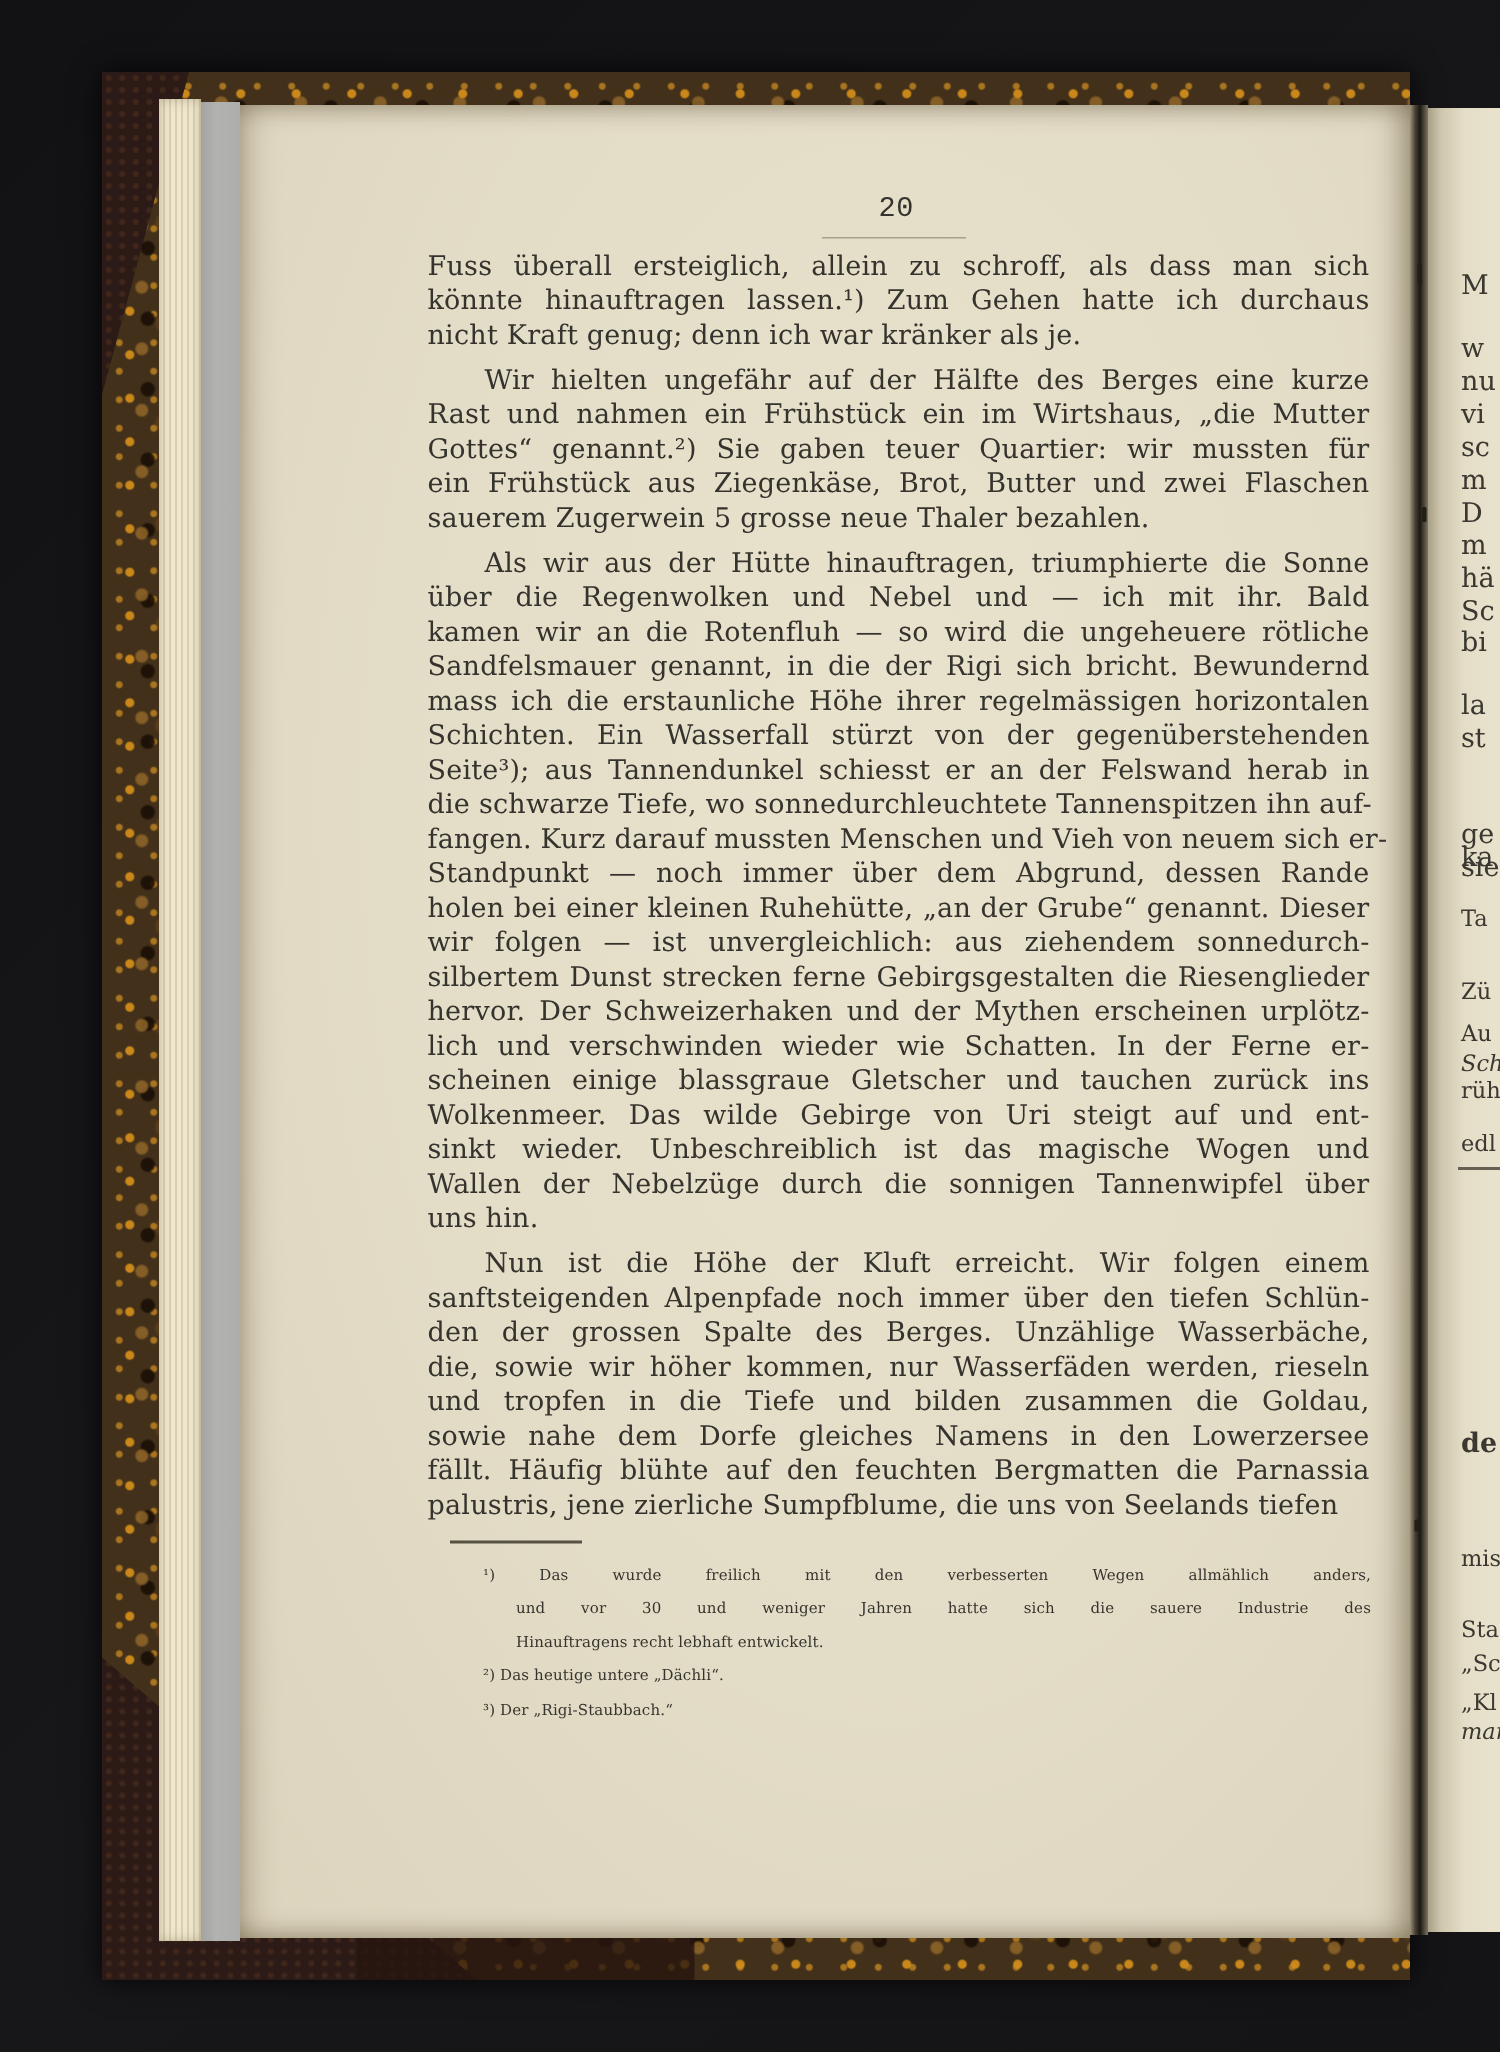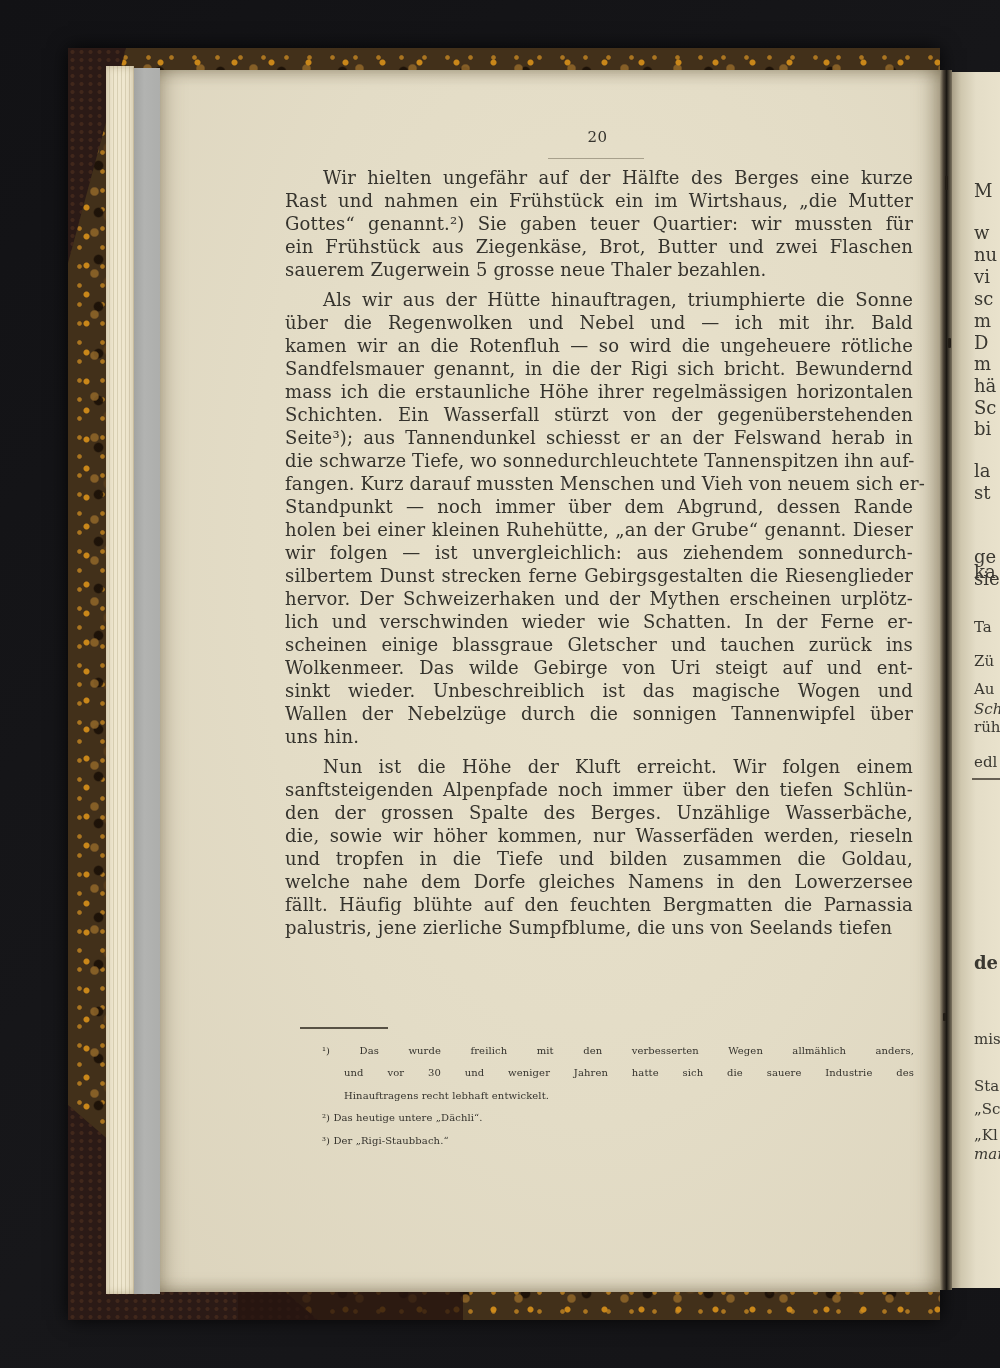--- a/index.html
+++ b/index.html
@@ -34,21 +34,21 @@
              background:linear-gradient(90deg,#a3a4a2 0,#b2b3b1 40%,#adaeac 100%);}
   
   .page-left{position:absolute;left:160px;top:70px;width:780px;height:1222px;
              background:radial-gradient(ellipse at 55% 38%, #e9e2cc 0%, #e3dcc6 55%, #dcd4bd 100%);
              box-shadow:inset 16px 0 22px -14px rgba(95,82,55,.5),
                         inset -16px 0 20px -10px rgba(95,82,55,.55),
                         inset 0 14px 16px -12px rgba(95,82,55,.4),
                         inset 0 -14px 16px -12px rgba(95,82,55,.4);
              color:#35332d;}
   .page-number{position:absolute;left:125px;top:58px;width:625px;
-               text-align:center;font-size:15px;letter-spacing:.5px;}
+               text-align:center;font-size:19px;letter-spacing:.5px;font-family:Liberation Mono, monospace;}
   .pn-rule{position:absolute;left:388px;top:88px;width:96px;height:1px;
            background:rgba(125,118,100,.6);}
   .body-text{position:absolute;left:125px;top:96px;width:628px;
              font-size:18px;line-height:23px;letter-spacing:.15px;}
   .para + .para{margin-top:7px;}
   .tline{height:23px;white-space:nowrap;text-align:justify;text-align-last:justify;}
   .tline.plast{text-align-last:left;}
   .tline.ind{padding-left:38px;}
   .fn-rule{position:absolute;left:140px;top:957px;width:88px;height:2px;
            background:rgba(62,56,46,.85);}
@@ -82,20 +82,25 @@
   <div class="bottom-patch"></div>
 
   <div class="page-edges"></div>
   <div class="gray-band"></div>
 
   <div class="page-left">
     <div class="page-number">20</div>
     <div class="pn-rule"></div>
     <div class="body-text" id="body-text">
         <div class="para">
+          <div class="tline">Fuss überall ersteiglich, allein zu schroff, als dass man sich</div>
+          <div class="tline">könnte hinauftragen lassen.¹)  Zum Gehen hatte ich durchaus</div>
+          <div class="tline plast">nicht Kraft genug; denn ich war kränker als je.</div>
+        </div>
+        <div class="para">
           <div class="tline ind">Wir hielten ungefähr auf der Hälfte des Berges eine kurze</div>
           <div class="tline">Rast und nahmen ein Frühstück ein im Wirtshaus, „die Mutter</div>
           <div class="tline">Gottes“ genannt.²)  Sie gaben teuer Quartier: wir mussten für</div>
           <div class="tline">ein Frühstück aus Ziegenkäse, Brot, Butter und zwei Flaschen</div>
           <div class="tline plast">sauerem Zugerwein 5 grosse neue Thaler bezahlen.</div>
         </div>
         <div class="para">
           <div class="tline ind">Als wir aus der Hütte hinauftragen, triumphierte die Sonne</div>
           <div class="tline">über die Regenwolken und Nebel und — ich mit ihr.  Bald</div>
           <div class="tline">kamen wir an die Rotenfluh — so wird die ungeheuere rötliche</div>
@@ -116,21 +121,21 @@
           <div class="tline">sinkt wieder.  Unbeschreiblich ist das magische Wogen und</div>
           <div class="tline">Wallen der Nebelzüge durch die sonnigen Tannenwipfel über</div>
           <div class="tline plast">uns hin.</div>
         </div>
         <div class="para">
           <div class="tline ind">Nun ist die Höhe der Kluft erreicht.  Wir folgen einem</div>
           <div class="tline">sanftsteigenden Alpenpfade noch immer über den tiefen Schlün-</div>
           <div class="tline">den der grossen Spalte des Berges.  Unzählige Wasserbäche,</div>
           <div class="tline">die, sowie wir höher kommen, nur Wasserfäden werden, rieseln</div>
           <div class="tline">und tropfen in die Tiefe und bilden zusammen die Goldau,</div>
-          <div class="tline">welche nahe dem Dorfe gleiches Namens in den Lowerzersee</div>
+          <div class="tline">sowie nahe dem Dorfe gleiches Namens in den Lowerzersee</div>
           <div class="tline">fällt.  Häufig blühte auf den feuchten Bergmatten die Parnassia</div>
           <div class="tline plast">palustris, jene zierliche Sumpfblume, die uns von Seelands tiefen</div>
         </div>
       </div>
     <div class="fn-rule"></div>
     <div class="footnotes" id="footnotes">
         <div class="fline">¹) Das wurde freilich mit den verbesserten Wegen allmählich anders,</div>
         <div class="fline cont">und vor 30 und weniger Jahren hatte sich die sauere Industrie des</div>
         <div class="fline cont flast">Hinauftragens recht lebhaft entwickelt.</div>
         <div class="fline flast">²) Das heutige untere „Dächli“.</div>
@@ -150,21 +155,21 @@
       <div class="frag main" style="top: 260px;">D</div>
       <div class="frag main" style="top: 281px;">m</div>
       <div class="frag main" style="top: 303px;">hä</div>
       <div class="frag main" style="top: 325px;">Sc</div>
       <div class="frag main" style="top: 346px;">bi</div>
       <div class="frag main" style="top: 388px;">la</div>
       <div class="frag main" style="top: 410px;">st</div>
       <div class="frag main" style="top: 452px; margin-top: 37px;">ka</div>
       <div class="frag main" style="top: 474px;">ge</div>
       <div class="frag main" style="top: 496px;">sie</div>
-      <div class="frag small" style="top: 546px; text-align: center;">Ta</div>
+      <div class="frag small" style="top: 531px; text-align: center;">Ta</div>
       <div class="frag small" style="top: 580px;">Zü</div>
       <div class="frag small" style="top: 608px;">Au</div>
       <div class="frag small italic" style="top: 628px;">Sch</div>
       <div class="frag small" style="top: 646px;">rüh</div>
       <div class="frag small" style="top: 664px; margin-left: 40px;">Fr</div>
       <div class="frag small" style="top: 681px;">edl</div>
       <div class="frule" style="top: 706px;"></div>
       <div class="frag main bold" style="top: 880px;">de</div>
       <div class="frag small" style="top: 958px;">mis</div>
       <div class="frag small" style="top: 1005px;">Sta</div>

